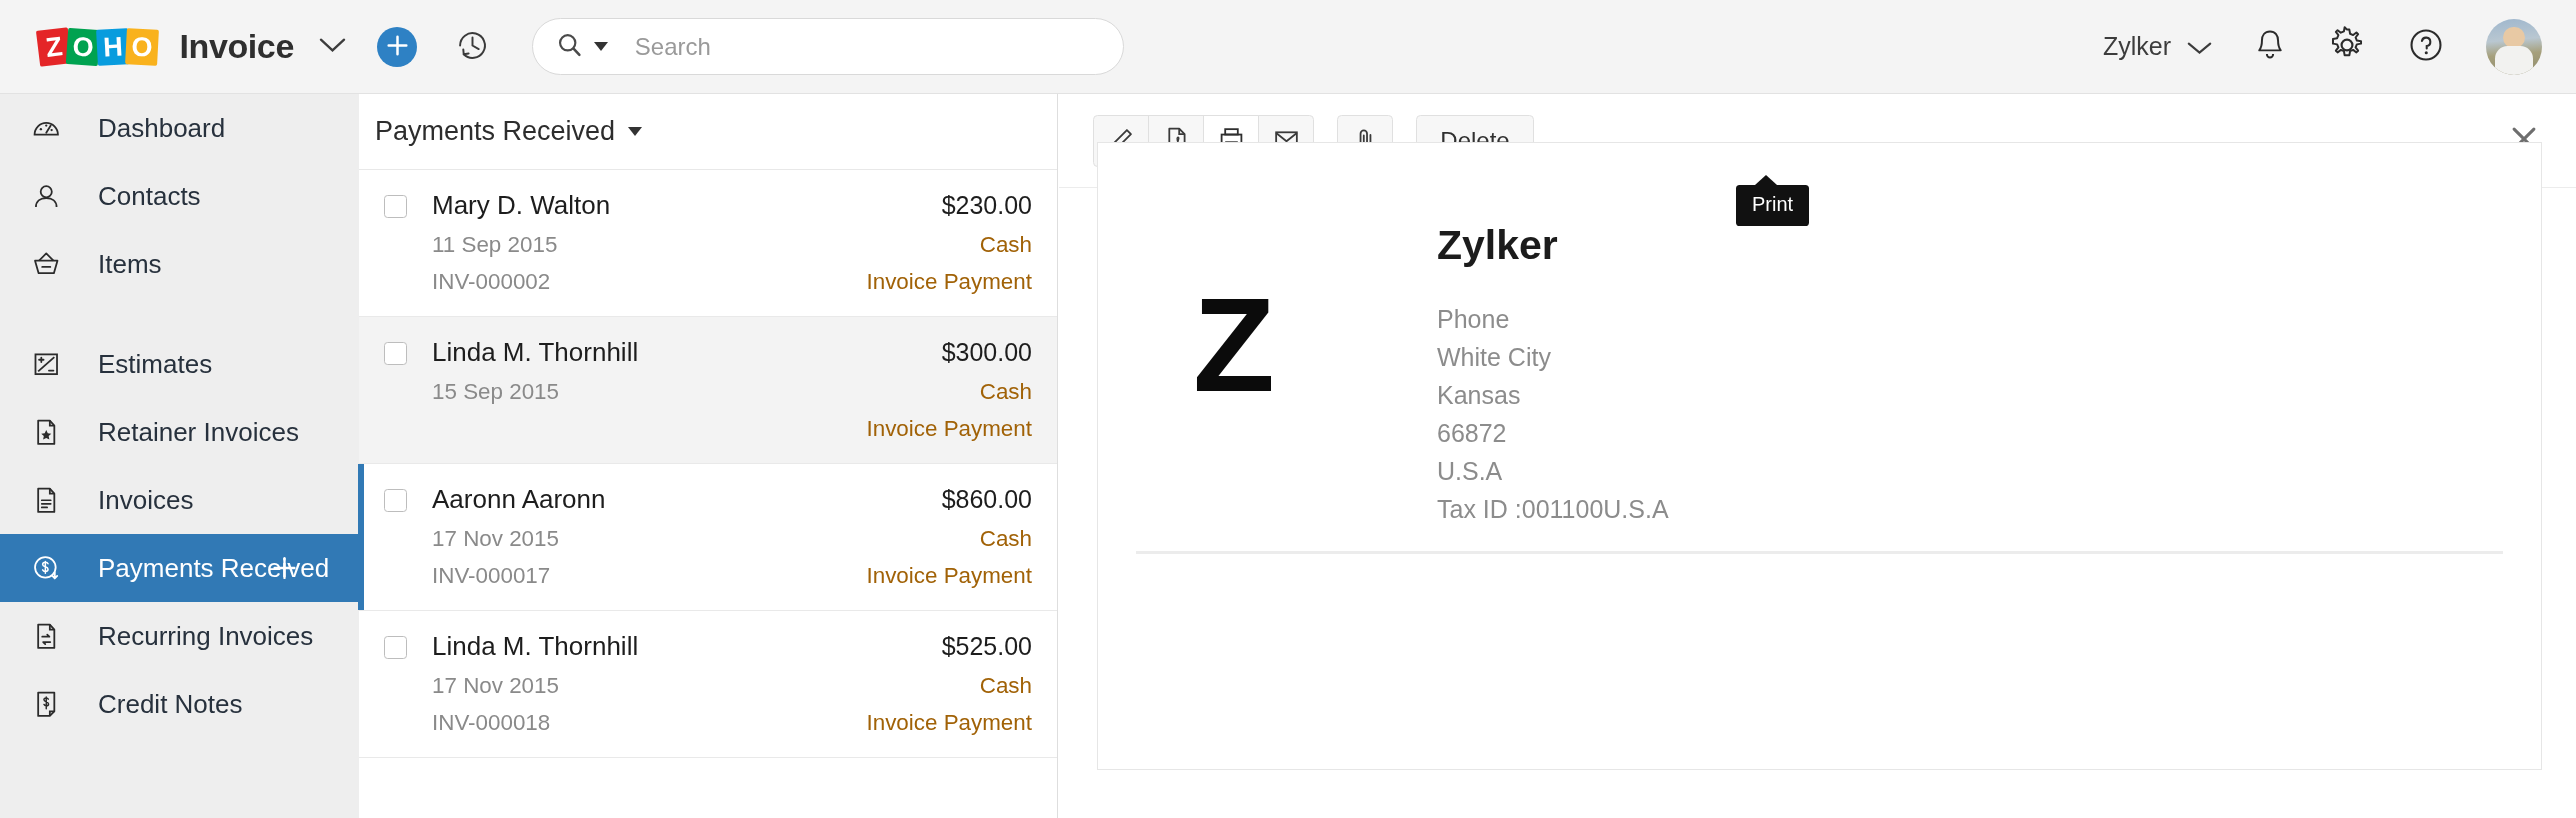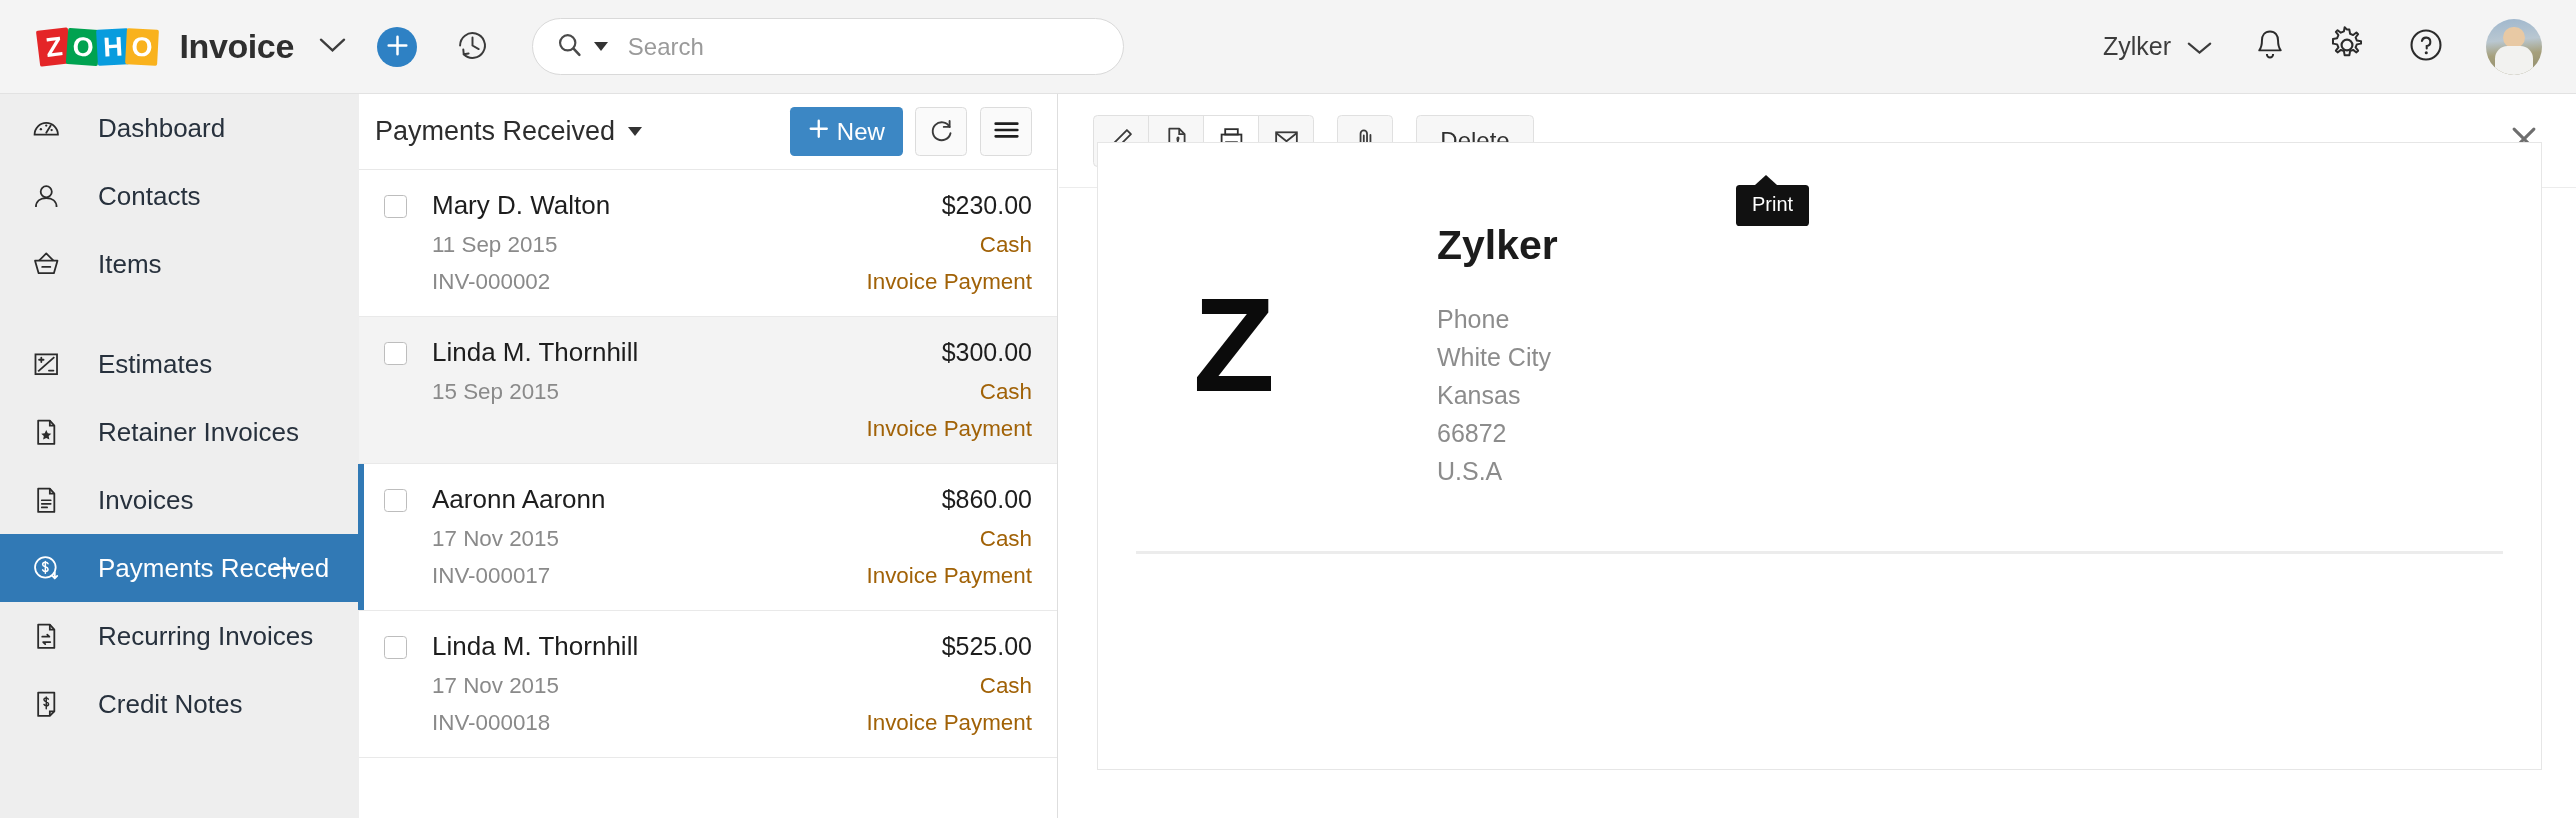--- a/index.html
+++ b/index.html
@@ -48,21 +48,21 @@
 
   .searchbox {
     margin-left: 40px; width: 592px; height: 57px;
     background: #ffffff; border: 0.9px solid #d9d9d9; border-radius: 30.5px;
     display: flex; align-items: center; padding: 0 23px; gap: 9px; flex: none;
   }
   .search-caret {
     width: 0; height: 0; border-left: 7.2px solid transparent;
     border-right: 7.2px solid transparent; border-top: 9px solid #333; margin-left: 1.8px;
   }
-  .search-ph { color: #9a9a9a; font-size: 24px; margin-left: 11px; }
+  .search-ph { color: #9a9a9a; font-size: 24px; margin-left: 18px; }
 
   .topbar-right {
     margin-left: auto; display: flex; align-items: center;
     gap: 41px; padding-right: 34px;
   }
   .org-name { font-size: 25px; color: #3c3c3c; display: flex; align-items: center; gap: 16px; }
   .avatar {
     width: 56px; height: 56px; border-radius: 50%; overflow: hidden;
     background: linear-gradient(175deg,#9fb7cd 0%,#b9c7d1 38%,#a6a07c 62%,#8e8a6b 100%);
     position: relative; flex: none;
@@ -388,45 +388,20 @@
     <span>Credit Notes</span>
   </div>
 </div>
 
 <div class="listpanel">
 
   <div class="list-header">
     <div class="list-title">
       <span>Payments Received</span>
       <span class="title-caret"></span>
-    </div>
-    <div class="list-actions">
-      <div class="btn-new">
-        <span>
-          <svg width="21.5" height="21.5" viewBox="0 0 24 24">
-              <path d="M12 3 V21 M3 12 H21" stroke="#ffffff" stroke-width="2.6" stroke-linecap="round"></path>
-            </svg>
-        </span>
-        <span>New</span>
-      </div>
-      <div class="icon-btn">
-        <span>
-          <svg width="27" height="27" viewBox="0 0 30 30">
-              <path d="M24 11 a10 10 0 1 0 1 7" fill="none" stroke="#3b3b3b" stroke-width="2.1" stroke-linecap="round"></path>
-              <path d="M24 4.5 V11 H17.5" fill="none" stroke="#3b3b3b" stroke-width="2.1" stroke-linecap="round" stroke-linejoin="round"></path>
-            </svg>
-        </span>
-      </div>
-      <div class="icon-btn">
-        <span>
-          <svg width="27" height="20" viewBox="0 0 30 22">
-              <path d="M3 4 H27 M3 11 H27 M3 18 H27" stroke="#1f1f1f" stroke-width="3" stroke-linecap="round"></path>
-            </svg>
-        </span>
-      </div>
     </div>
   </div>
 
   <div class="pay-row">
     <div class="pay-line">
       <span class="pay-chk"></span>
       <span class="pay-name">Mary D. Walton</span>
       <span class="pay-amt">$230.00</span>
     </div>
     <div class="pay-sub">
@@ -555,18 +530,19 @@
   <div class="doc-card">
     <div class="doc-head">
       <div class="doc-logo">Z</div>
       <div class="doc-info">
         <div class="doc-company">Zylker</div>
         <p>Phone</p>
         <p>White City</p>
         <p>Kansas</p>
         <p>66872</p>
         <p>U.S.A</p>
+        <p>Tax ID :001100U.S.A</p>
       </div>
     </div>
     <div class="doc-rule"></div>
   </div>
 </div>
 
 
 </body></html>

